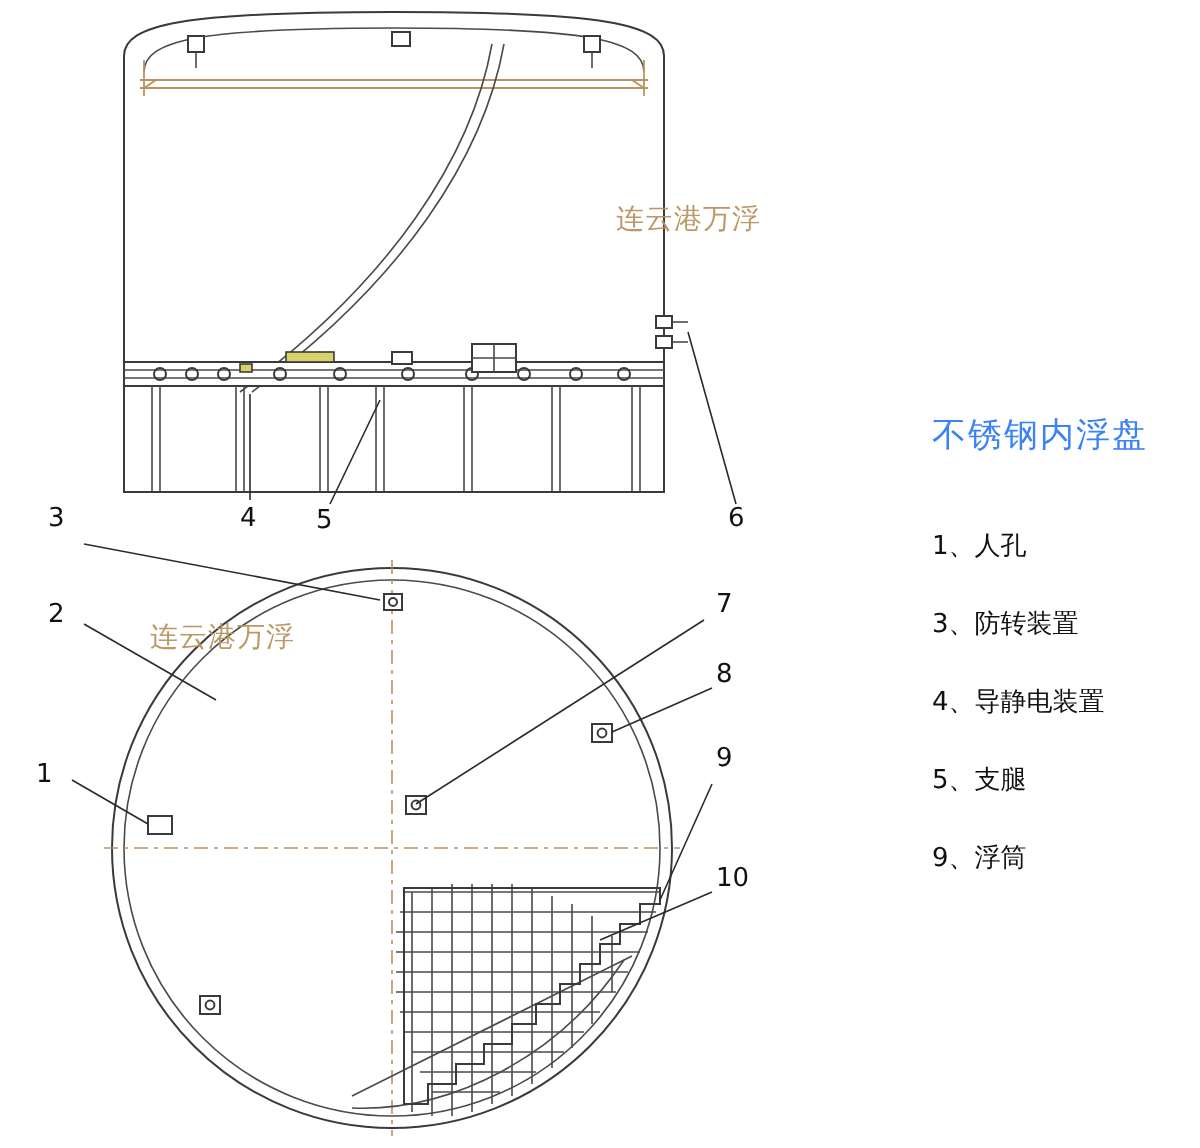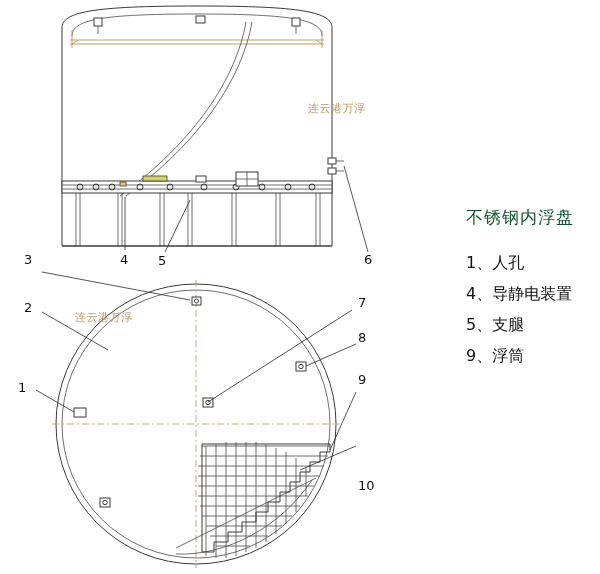--- a/index.html
+++ b/index.html
@@ -29,43 +29,44 @@
   }
   .legend {
     position: absolute;
     left: 466px;
     top: 206px;
     width: 128px;
   }
   .legend-title {
     font-size: 17px;
     letter-spacing: 1px;
-    color: #14532d;
-    margin-bottom: 26px;
+    color: #3b82f6;
+    margin-bottom: 37px;
     white-space: nowrap;
   }
   .legend-list {
     list-style: none;
     margin: 0;
     padding: 0;
   }
   .legend-list li {
-    font-size: 16px;
+    font-size: 13px;
     line-height: 15px;
     margin-bottom: 16px;
     white-space: nowrap;
     color: #111;
+    margin-top: 24px;
   }
   .legend-num {
     display: inline-block;
     min-width: 14px;
   }
   .wm {
     position: absolute;
-    font-size: 11px;
+    font-size: 14px;
     color: #b9935f;
     opacity: 0.95;
     white-space: nowrap;
     letter-spacing: 0.5px;
   }
   .wm1 { left: 308px; top: 101px; }
   .wm2 { left: 75px;  top: 310px; }
   .calloutlabel {
     position: absolute;
     font-size: 13px;
@@ -244,32 +245,35 @@
   <div class="calloutlabel" style="left:120px; top:252px;">4</div>
   <div class="calloutlabel" style="left:158px; top:253px;">5</div>
   <div class="calloutlabel" style="left:364px; top:252px;">6</div>
 
   <div class="calloutlabel" style="left:18px; top:380px;">1</div>
   <div class="calloutlabel" style="left:24px; top:300px;">2</div>
   <div class="calloutlabel" style="left:24px; top:252px;">3</div>
   <div class="calloutlabel" style="left:358px; top:295px;">7</div>
   <div class="calloutlabel" style="left:358px; top:330px;">8</div>
   <div class="calloutlabel" style="left:358px; top:372px;">9</div>
-  <div class="calloutlabel" style="left:358px; top:432px;margin-top:46px;">10</div>
+  <div class="calloutlabel" style="left:358px; top:432px;">10</div>
 
   <div class="wm wm1">连云港万浮</div>
   <div class="wm wm2">连云港万浮</div>
 
   <div class="legend">
     <div class="legend-title">不锈钢内浮盘</div>
     <ul class="legend-list">
       <li>
         <span class="legend-num">1、</span><span>人孔</span>
       </li>
       <li>
+        <span class="legend-num">3、</span><span>防转装置</span>
+      </li>
+      <li>
         <span class="legend-num">4、</span><span>导静电装置</span>
       </li>
       <li>
         <span class="legend-num">5、</span><span>支腿</span>
       </li>
       <li>
         <span class="legend-num">9、</span><span>浮筒</span>
       </li>
     </ul>
   </div>

